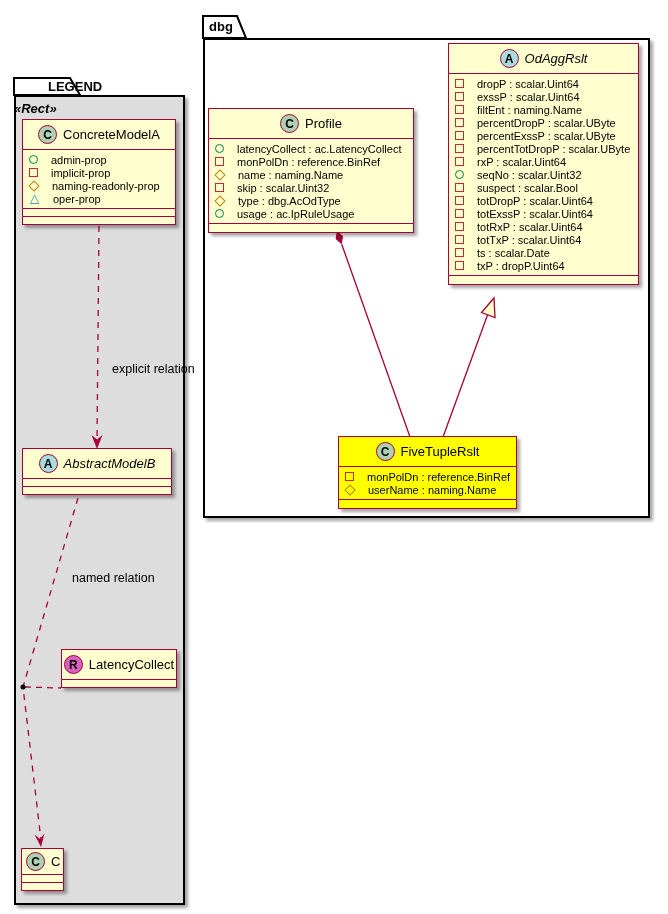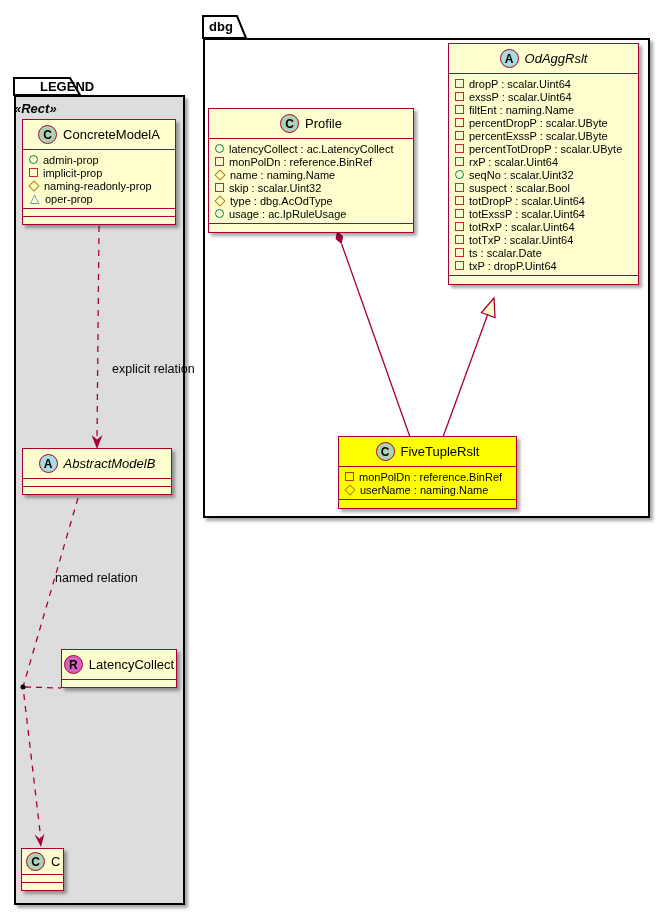--- a/index.html
+++ b/index.html
@@ -24,21 +24,21 @@
   .uml-name{font-size:13px;}
   .uml-name.italic{font-style:italic;}
   .spot{display:inline-flex;align-items:center;justify-content:center;flex:0 0 auto;
         width:17px;height:17px;border-radius:50%;border:1px solid #A80036;
         font-weight:bold;font-size:12px;line-height:1;}
   .spot-c{background:#ADD1B2;}
   .spot-a{background:#A9DCDF;}
   .spot-r{background:#D95FC3;}
 
   .uml-attrs{border-top:1.5px solid #A80036;padding:3px 0;}
-  .attr-row{display:flex;align-items:center;gap:5px;padding:0 6px;height:13px;font-size:11px;white-space:nowrap;}
+  .attr-row{display:flex;align-items:center;gap:13px;padding:0 6px;height:13px;font-size:11px;white-space:nowrap;}
   .comp{height:8px;border-top:1.5px solid #A80036;}
   .comp.thin{height:7px;}
 
   
   .ic{flex:0 0 auto;box-sizing:border-box;}
   .ic-circle{width:9px;height:9px;border:1.5px solid #038048;border-radius:50%;}
   .ic-square{width:9px;height:9px;border:1.5px solid #C82930;}
   .ic-diamond{width:8px;height:8px;border:1.5px solid #B8860B;transform:rotate(45deg);margin:0 1px;}
   .ic-triangle{width:11px;height:11px;border:none;color:#2383C4;font-size:12px;line-height:11px;text-align:center;}
   .ic-triangle::before{content:"\25B3";}
@@ -70,21 +70,21 @@
     <path d="M25,687 L61,688" stroke="#A80036" stroke-width="1.3" stroke-dasharray="6,5" fill="none"></path>
     <circle cx="23" cy="687" r="2.5" fill="#000"></circle>
 
     <path d="M341.7,244.2 L410,437" stroke="#A80036" stroke-width="1.3" fill="none"></path>
     <polygon points="337,231 335.6,238.9 341.7,244.2 343.1,236.2" fill="#A80036"></polygon>
 
     <path d="M443,437 L487.5,315" stroke="#A80036" stroke-width="1.3" fill="none"></path>
     <polygon points="494,298 495,317.5 481.5,312.5" fill="#FEFECE" stroke="#A80036" stroke-width="1.3"></polygon>
   </svg>
 
-  <div class="pkg-tab-text" style="left:12px;top:79px;padding-left:28px;">LEGEND</div>
+  <div class="pkg-tab-text" style="left:20px;top:79px;padding-left:28px;">LEGEND</div>
   <div class="pkg-tab-text" style="left:209px;top:19px;">dbg</div>
 
   <div class="stereotype">«Rect»</div>
 
   <div class="uml-class" style="left:22px;top:119px;width:154px;">
     <div class="uml-title">
       <span class="spot spot-c">C</span>
       <span class="uml-name">ConcreteModelA</span>
     </div>
     <div class="uml-attrs">
@@ -279,15 +279,15 @@
 
         <div class="attr-row">
           <span class="ic ic-diamond"></span>
           <span>userName : naming.Name</span>
         </div>
       </div>
     <div class="comp"></div>
   </div>
 
   <div class="edge-label" style="left:90px;top:362px;margin-left:22px;">explicit relation</div>
-  <div class="edge-label" style="left:55px;top:571px;">named relation</div>
+  <div class="edge-label" style="left:72px;top:571px;">named relation</div>
 
 </div>
 
 </body></html>

